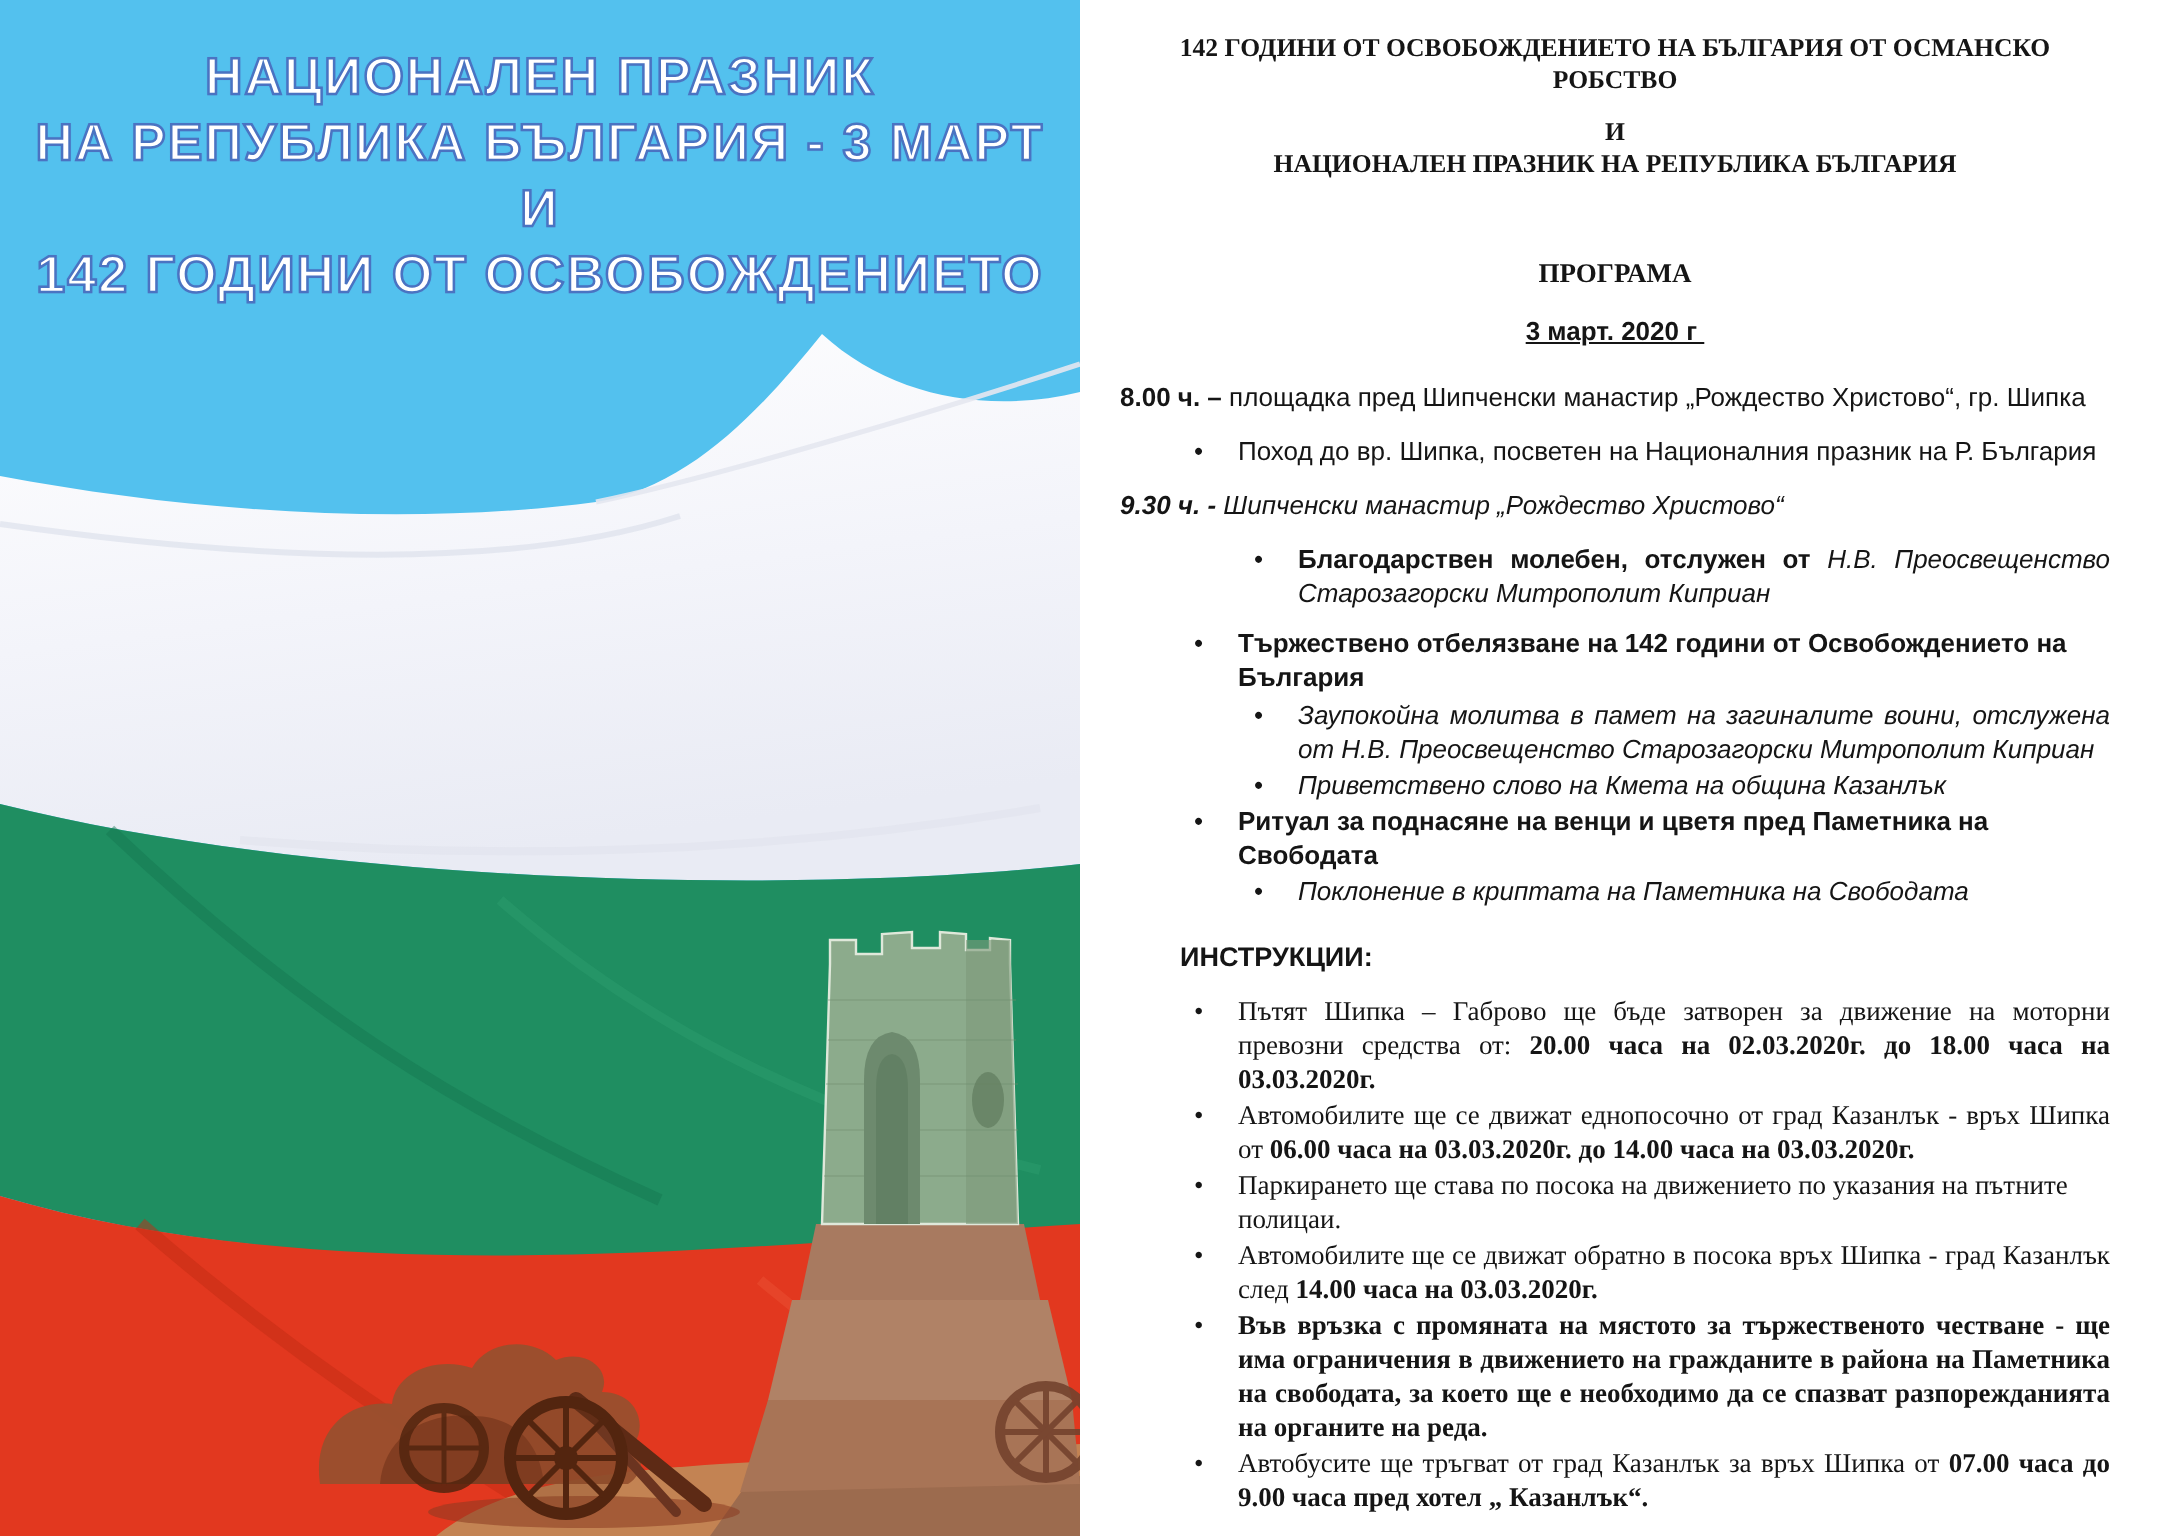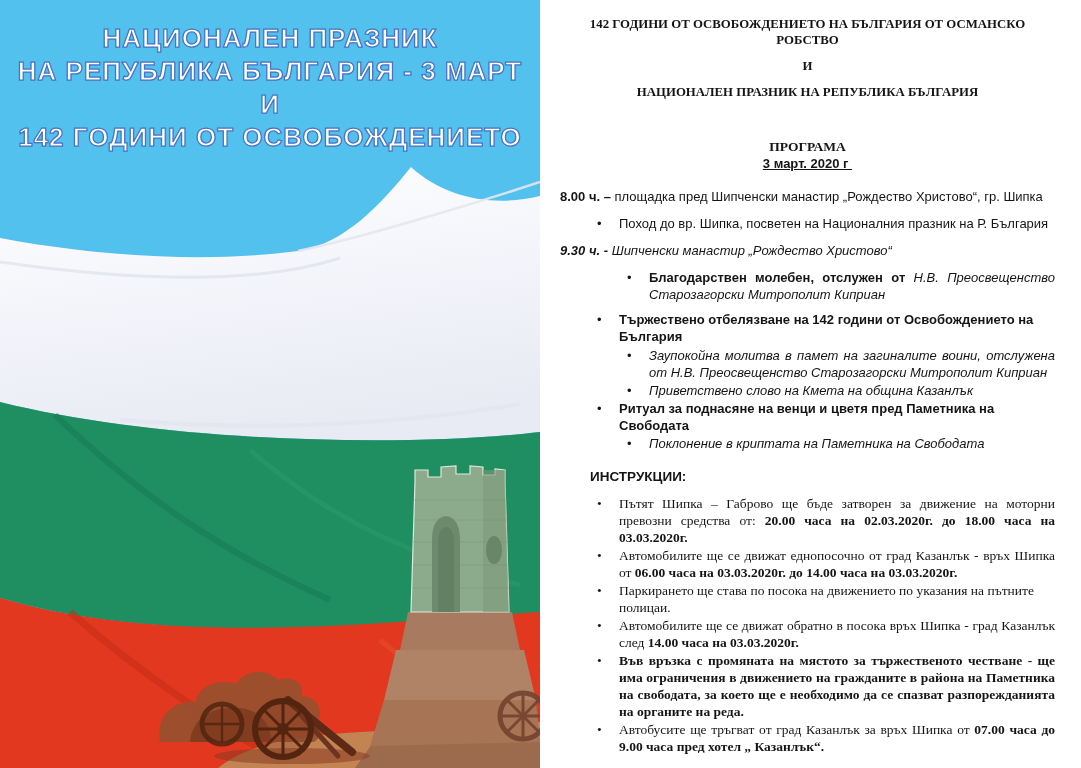--- a/index.html
+++ b/index.html
@@ -133,23 +133,23 @@
       <div>И</div>
       <div>142 ГОДИНИ ОТ ОСВОБОЖДЕНИЕТО</div>
     </div>
   </div>
 
   <div class="doc">
     <div id="doc-blocks">
         <div class="line c hdr"><span class="seg b">142 ГОДИНИ ОТ ОСВОБОЖДЕНИЕТО НА БЪЛГАРИЯ ОТ ОСМАНСКО</span></div>
         <div class="line c hdr"><span class="seg b">РОБСТВО</span></div>
         <div class="line c hdr" style="margin-top: 10px;"><span class="seg b">И</span></div>
-        <div class="line c hdr" style="margin-top: 10px;"><span class="seg b">НАЦИОНАЛЕН ПРАЗНИК НА РЕПУБЛИКА БЪЛГАРИЯ</span></div>
+        <div class="line c hdr" style="margin-top: 0;"><span class="seg b">НАЦИОНАЛЕН ПРАЗНИК НА РЕПУБЛИКА БЪЛГАРИЯ</span></div>
         <div class="line c serif prog-title" style="margin-top: 38px;"><span class="seg b">ПРОГРАМА</span></div>
-        <div class="line c" style=""><span class="seg b u">3 март. 2020 г </span></div>
+        <div class="line c" style="margin-top: 12px;"><span class="seg b u">3 март. 2020 г </span></div>
         <div class="line" style="margin-top: 16px;"><span class="seg b">8.00 ч. – </span><span class="seg">площадка пред Шипченски манастир „Рождество Христово“, гр. Шипка</span></div>
         <div class="line ind1 has-bul" style="margin-top: 10px;">
           <span class="bul">•</span>
           <span class="bt"><span class="seg">Поход до вр. Шипка, посветен на Националния празник на Р. България</span></span>
         </div>
         <div class="line" style="margin-top: 10px;"><span class="seg b i">9.30 ч. - </span><span class="seg i">Шипченски манастир „Рождество Христово“</span></div>
         <div class="line ind2 j has-bul" style="margin-top: 10px;">
           <span class="bul">•</span>
           <span class="bt"><span class="seg b">Благодарствен молебен, отслужен от </span><span class="seg i">Н.В. Преосвещенство Старозагорски Митрополит Киприан</span></span>
         </div>

